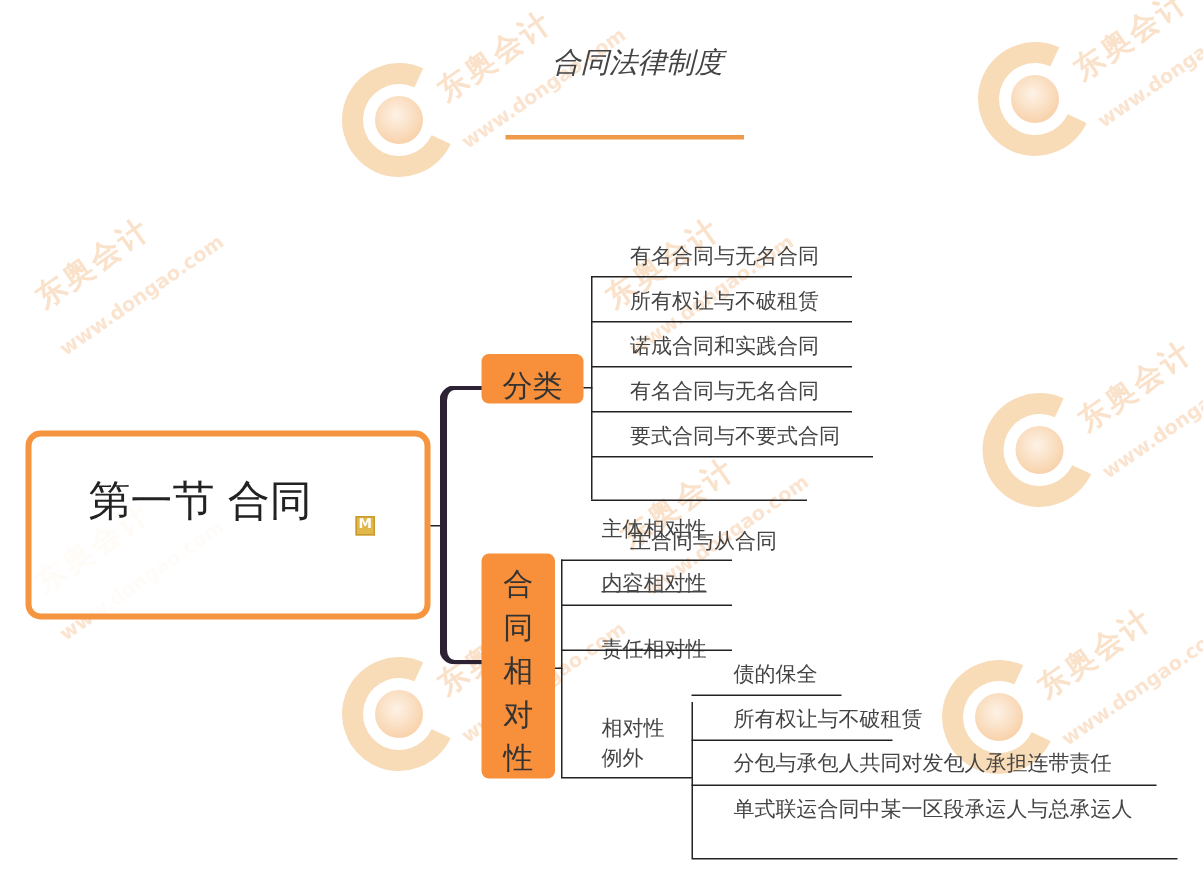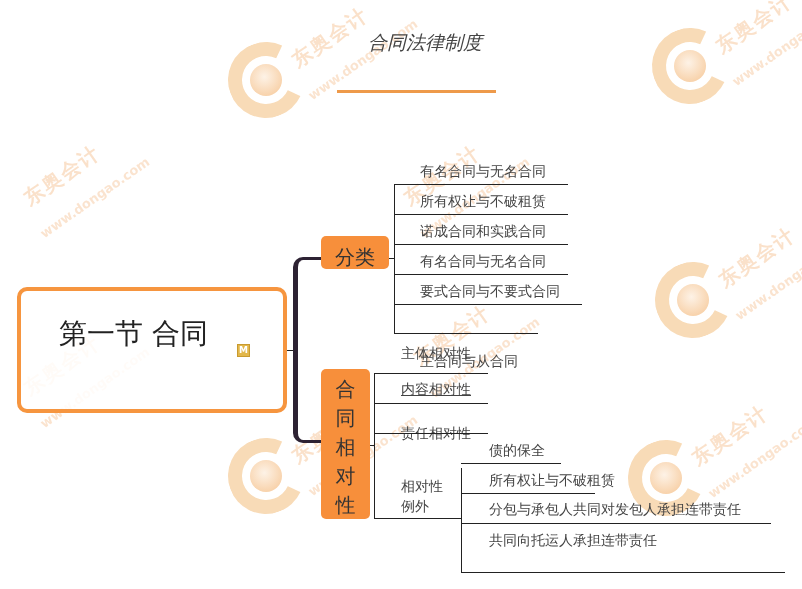--- a/index.html
+++ b/index.html
@@ -302,15 +302,15 @@
 <div class="leaf" style="left:489px; top:441px;">债的保全</div>
 <div class="hline" style="left:461px; top:463px; width:100px;"></div>
 
 <div class="leaf" style="left:489px; top:471px;">所有权让与不破租赁</div>
 <div class="hline" style="left:461px; top:493px; width:134px;"></div>
 
 <div class="leaf" style="left:489px; top:500px;">分包与承包人共同对发包人承担连带责任</div>
 <div class="hline" style="left:461px; top:523px; width:310px;"></div>
 
 <div class="leaf" style="left:489px; top:530px; line-height:21px;">
-  <div>共同向托运人承担连带责任</div>
+  <div>单式联运合同中某一区段承运人与总承运人</div>
 </div>
 <div class="hline" style="left:461px; top:572px; width:324px;"></div>
 
 </body></html>

